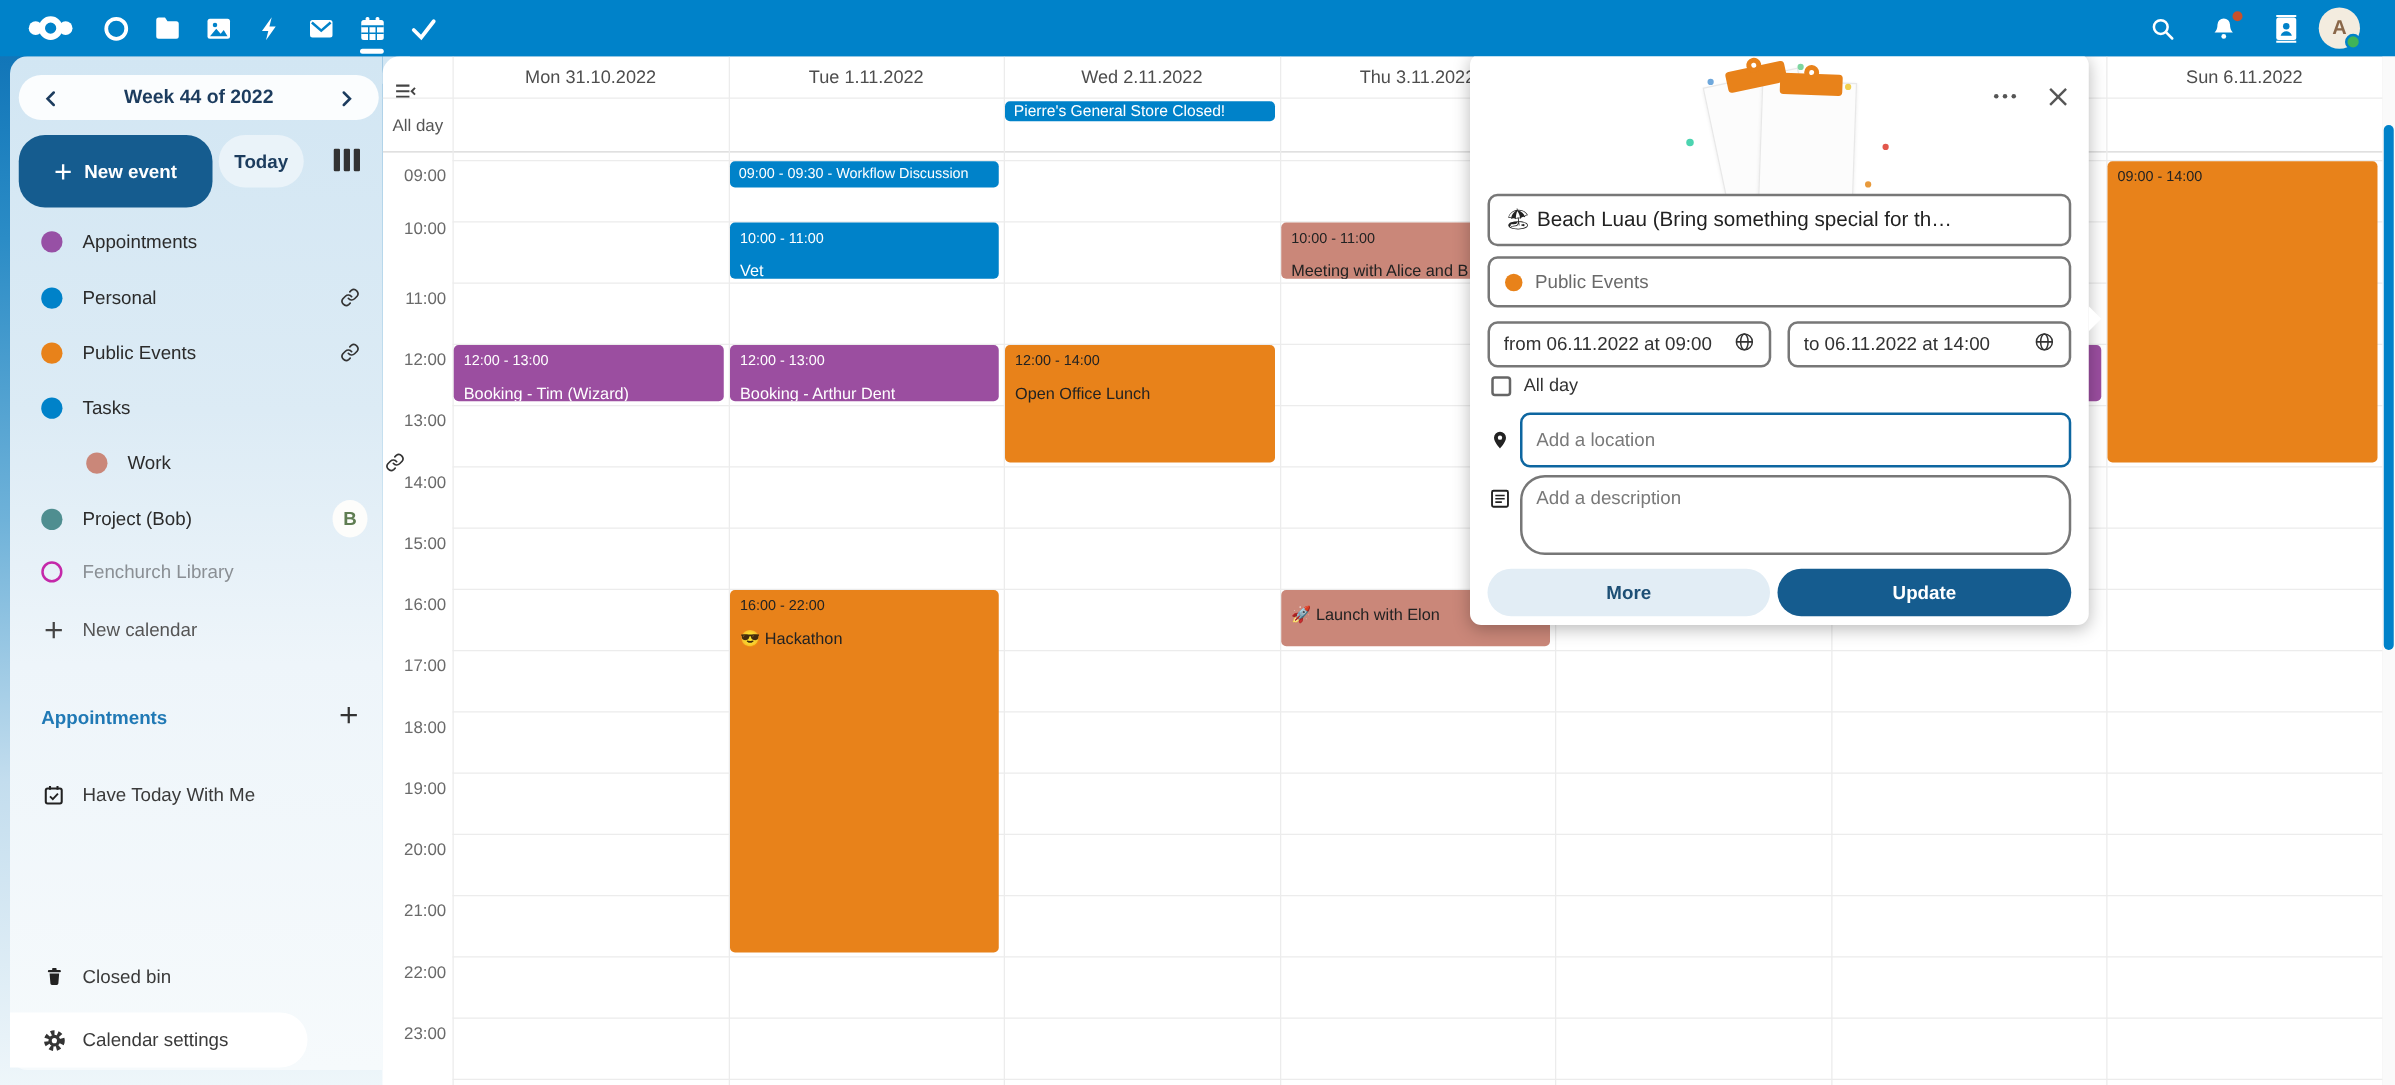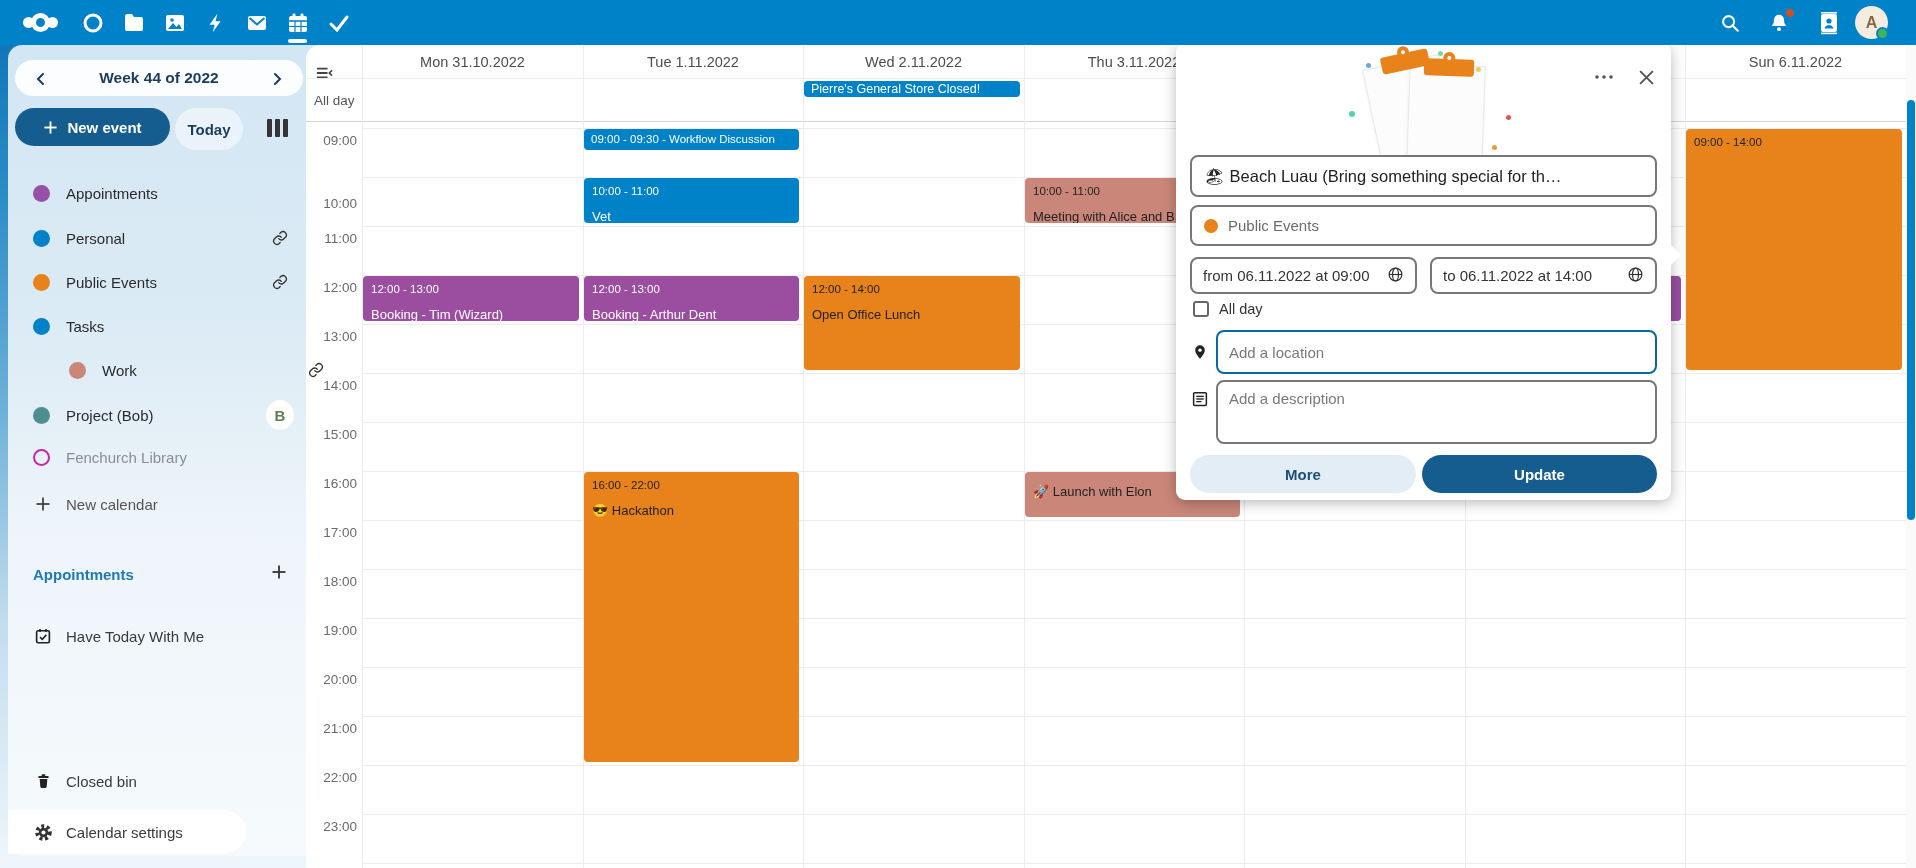--- a/index.html
+++ b/index.html
@@ -19,21 +19,21 @@
   .status-dot{position:absolute;left:1876px;top:27px;width:13px;height:13px;border-radius:50%;background:#40b358;border:2px solid #0082c9}
   .notif-dot{position:absolute;left:1786px;top:9px;width:8px;height:8px;border-radius:50%;background:#c9502a}
 
   
   .sidebar{position:absolute;left:8px;top:45px;width:298px;height:811px;z-index:10;
            background:linear-gradient(180deg,#d2e6f3 0%,#dcebf5 35%,#eef5fa 60%,#f6fafc 100%);
            border-top-left-radius:14px;border-bottom-left-radius:14px}
   .pill{position:absolute;border-radius:21px;display:flex;align-items:center;justify-content:center;cursor:pointer}
   .week-pill{left:7px;top:15px;width:288px;height:36px;background:#fbfdfe;color:#1c3c5e;font-weight:bold;font-size:15.5px}
   .week-pill .chev{position:absolute;top:11px;width:16px;height:16px}
-  .newevent-btn{left:7px;top:63px;width:155px;height:38px;background:#155c8f;color:#fff;font-weight:bold;font-size:15px;gap:9px}
+  .newevent-btn{left:7px;top:63px;width:155px;height:58px;background:#155c8f;color:#fff;font-weight:bold;font-size:15px;gap:9px}
   .today-btn{left:167px;top:63px;width:68px;height:42px;background:#eaf3f9;color:#1c3c5e;font-weight:bold;font-size:15px}
   .viewgrid{position:absolute;left:259px;top:74px;width:28px;height:20px;display:flex;gap:3px;cursor:pointer}
   .viewgrid i{display:block;width:5px;height:18px;background:#333;border-radius:1px}
   .cal-item{position:absolute;left:0;width:298px;height:36px;display:flex;align-items:center;cursor:pointer;font-size:15px;color:#2b2b2b}
   .cal-item .dot{position:absolute;left:25px;width:17px;height:17px;border-radius:50%}
   .cal-item .lbl{position:absolute;left:58px;white-space:nowrap}
   .cal-item .trail{position:absolute;left:258px;width:28px;height:28px;display:flex;align-items:center;justify-content:center}
   .badge-b{width:30px;height:30px;border-radius:50%;background:#fdfdfb;display:flex;align-items:center;justify-content:center;
            font-size:15px;font-weight:bold;color:#5f7d52}
   .muted{color:#8a8f94}
@@ -81,21 +81,21 @@
   .icon-btn{position:absolute;width:36px;height:36px;display:flex;align-items:center;justify-content:center;cursor:pointer;border-radius:18px}
   .fld{position:absolute;border:2px solid #777;border-radius:8px;background:#fff;display:flex;align-items:center}
   .title-input{left:14px;top:112px;width:467px;height:42px;font-size:16.5px;color:#222;padding:0 12px;font-family:"Liberation Sans",sans-serif;border:2px solid #777;border-radius:8px;position:absolute}
   .cat-fld{left:14px;top:162px;width:467px;height:41px;padding:0 12px;gap:10px;font-size:15px;color:#6a6a6a;cursor:pointer}
   .cat-dot{width:14px;height:14px;border-radius:50%}
   .dt-fld{top:214px;height:37px;padding:0 11px;font-size:15px;color:#333;cursor:pointer;justify-content:space-between}
   .allday-row{position:absolute;left:17px;top:258px;display:flex;align-items:center;gap:10px;font-size:14.5px;color:#333;cursor:pointer}
   .cbx{width:16px;height:16px;border:2px solid #666;border-radius:3px;background:#fff}
   .loc-input{position:absolute;left:40px;top:287px;width:441px;height:44px;border:2px solid #0d66a0;border-radius:8px;
              font-size:15px;padding:0 11px;font-family:"Liberation Sans",sans-serif;color:#222}
-  .desc-area{position:absolute;left:40px;top:337px;width:441px;height:64px;border:2px solid #777;border-radius:8px;
+  .desc-area{position:absolute;left:40px;top:337px;width:441px;height:64px;border:2px solid #777;border-radius:20px;
              font-size:15px;padding:8px 11px;font-family:"Liberation Sans",sans-serif;color:#222;resize:none}
   input::placeholder,textarea::placeholder{color:#797979}
   .row-ic{position:absolute;width:20px;height:22px;display:flex;align-items:center;justify-content:center}
   .btn{position:absolute;top:412px;height:38px;border-radius:19px;display:flex;align-items:center;justify-content:center;
        font-size:15px;font-weight:bold;cursor:pointer}
   .more-btn{left:14px;width:226px;background:#e2edf5;color:#1d4f75}
   .update-btn{left:246px;width:235px;background:#155c8f;color:#fff}
 </style>
 </head>
 <body>
@@ -353,21 +353,21 @@
       <div class="hline" style="top: 426px;"></div>
       <div class="hline" style="top: 475px;"></div>
       <div class="hline" style="top: 524px;"></div>
       <div class="hline" style="top: 573px;"></div>
       <div class="hline" style="top: 622px;"></div>
       <div class="hline" style="top: 671px;"></div>
       <div class="hline" style="top: 720px;"></div>
       <div class="hline" style="top: 769px;"></div>
       <div class="hline" style="top: 818px;"></div>
       <div class="tl" style="top: 88px;">09:00</div>
-      <div class="tl" style="top: 151px;">10:00</div>
+      <div class="tl" style="top: 130px;">10:00</div>
       <div class="tl" style="top: 186px;">11:00</div>
       <div class="tl" style="top: 235px;">12:00</div>
       <div class="tl" style="top: 284px;">13:00</div>
       <div class="tl" style="top: 333px;">14:00</div>
       <div class="tl" style="top: 382px;">15:00</div>
       <div class="tl" style="top: 431px;">16:00</div>
       <div class="tl" style="top: 480px;">17:00</div>
       <div class="tl" style="top: 529px;">18:00</div>
       <div class="tl" style="top: 578px;">19:00</div>
       <div class="tl" style="top: 627px;">20:00</div>

